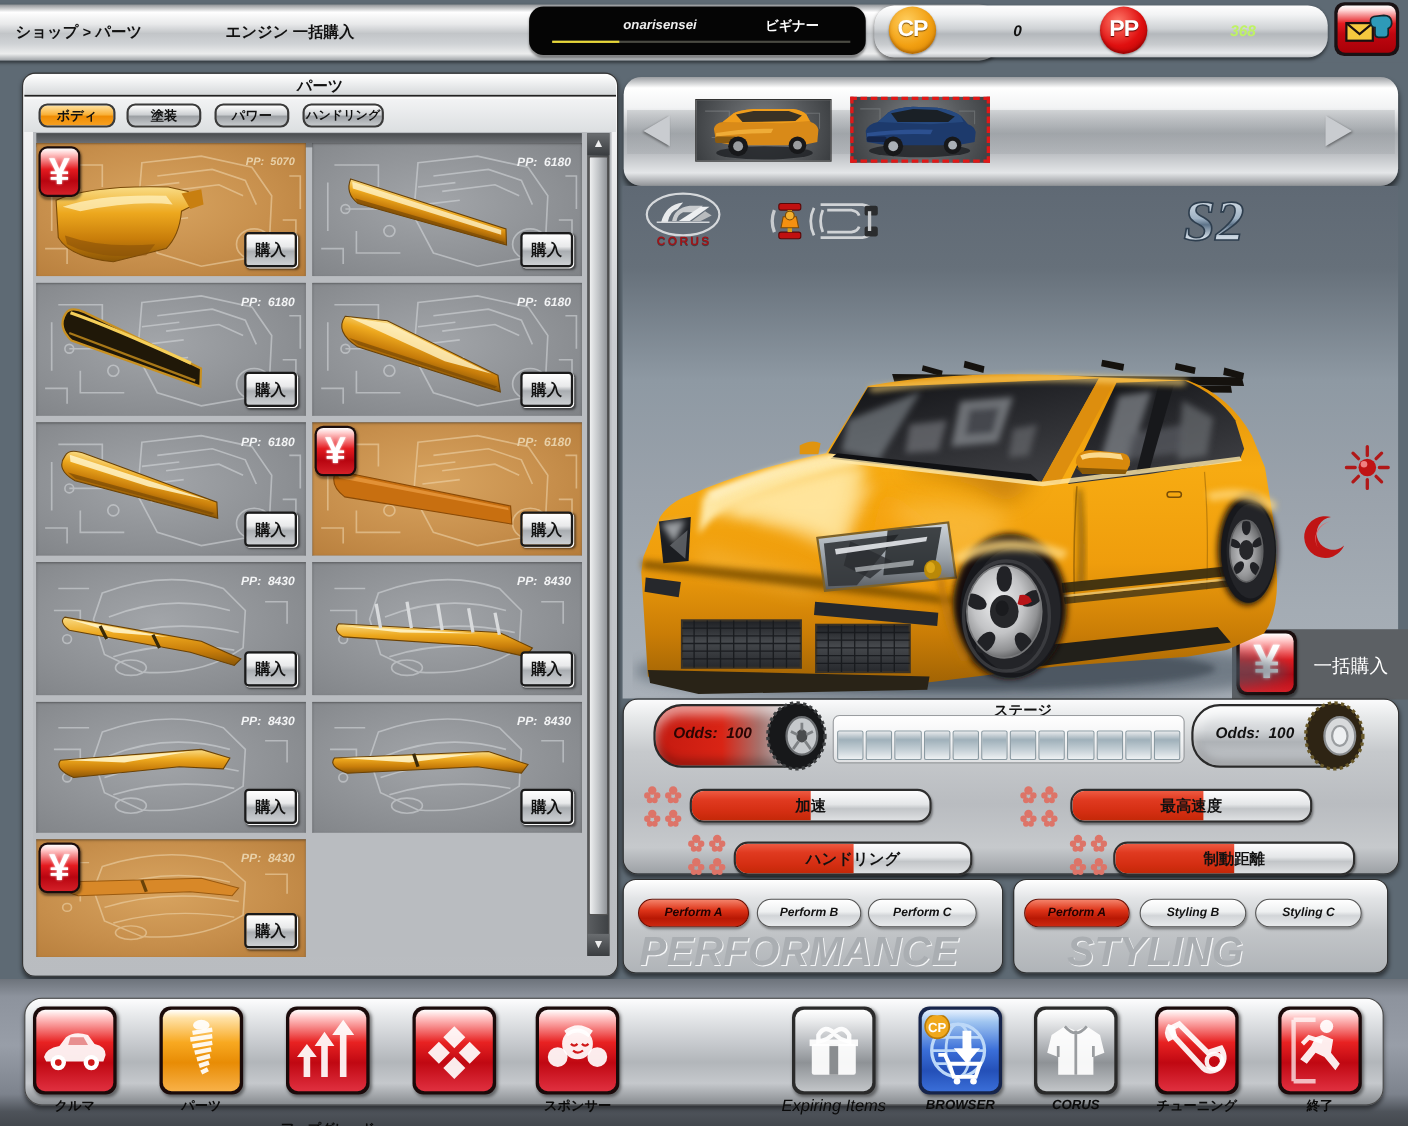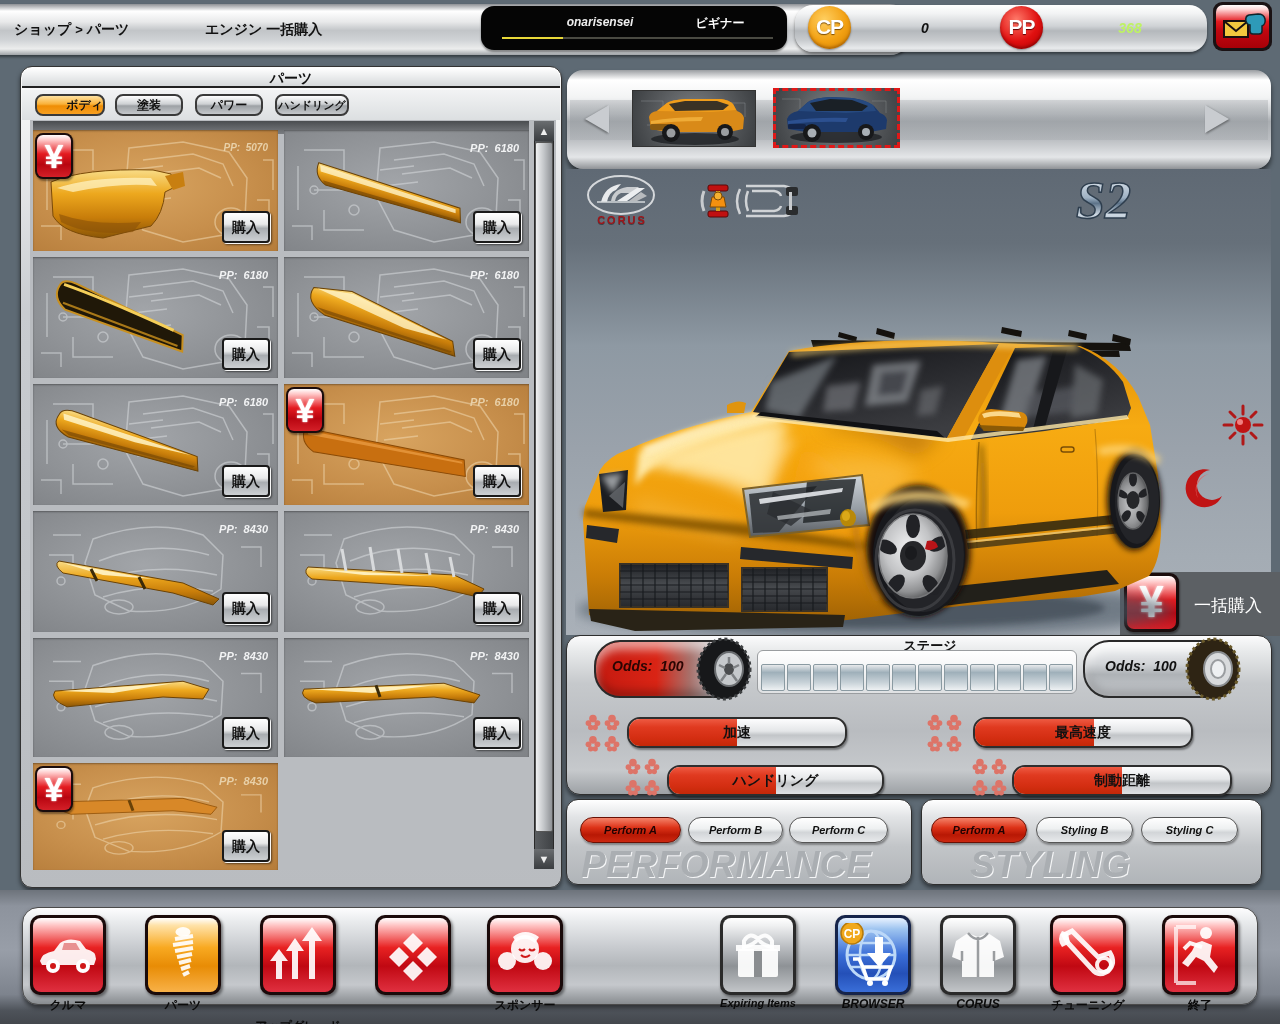--- a/index.html
+++ b/index.html
@@ -61,21 +61,21 @@
     <path d="M8 16 L20 26 L32 16" fill="none" stroke="#1a1010" stroke-width="2"></path>
     <path d="M33 10 q-4 1 -3 6 q1 4 4 4 l0 6 q0 3 3 3 l6 0 q3 0 3 -3 l0 -5 q4 -2 3 -7 q-1 -5 -7 -5 z" fill="#2e9ab8" stroke="#10262c" stroke-width="1.5"></path>
   </svg>
  </div>
 </div>
 
 <div class="abs" id="leftpanel" style="left:20px;top:66px;width:542px;height:822px;border-radius:12px;background:linear-gradient(to bottom,#fdfdfd,#c9ccd0 30%,#b9bcc0);box-shadow:0 3px 4px rgba(0,0,0,.5);border:1px solid #333;"></div>
 <div class="abs" style="left:22px;top:68px;width:538px;height:20px;border-radius:10px 10px 0 0;background:linear-gradient(to bottom,#ffffff,#d6d9db);border-bottom:2px solid #222;text-align:center;font-size:14px;font-weight:bold;color:#111;line-height:20px;">パーツ</div>
 <div class="abs" style="left:22px;top:90px;width:538px;height:30px;background:linear-gradient(to bottom,#f2f3f4,#dcdfe1);"></div>
 
-<div class="abs" style="left:35px;top:94px;width:70px;height:22px;border-radius:8px;border:2px solid #3a3a3a;background:linear-gradient(to bottom,#ffe2a0 0%,#f9b139 45%,#ef8d05 55%,#f7a021 100%);text-align:right;font-size:12px;font-weight:bold;line-height:19px;color:#111;">ボディ</div>
+<div class="abs" style="left:35px;top:94px;width:70px;height:22px;border-radius:8px;border:2px solid #3a3a3a;background:linear-gradient(to bottom,#ffe2a0 0%,#f9b139 45%,#ef8d05 55%,#f7a021 100%);text-align:center;font-size:12px;font-weight:bold;line-height:19px;color:#111;">ボディ</div>
 <div class="abs" style="left:115px;top:94px;width:68px;height:22px;border-radius:8px;border:2px solid #3a3a3a;background:linear-gradient(to bottom,#ffffff 0%,#cdd0d3 45%,#9da1a5 55%,#c5c8cb 100%);text-align:center;font-size:12px;font-weight:bold;line-height:19px;color:#111;">塗装</div>
 <div class="abs" style="left:195px;top:94px;width:68px;height:22px;border-radius:8px;border:2px solid #3a3a3a;background:linear-gradient(to bottom,#ffffff 0%,#cdd0d3 45%,#9da1a5 55%,#c5c8cb 100%);text-align:center;font-size:12px;font-weight:bold;line-height:19px;color:#111;">パワー</div>
 <div class="abs" style="left:275px;top:94px;width:74px;height:22px;border-radius:8px;border:2px solid #3a3a3a;background:linear-gradient(to bottom,#ffffff 0%,#cdd0d3 45%,#9da1a5 55%,#c5c8cb 100%);text-align:center;font-size:11px;font-weight:bold;line-height:19px;color:#111;">ハンドリング</div>
 
 <div class="abs" id="grid" style="left:30px;top:120px;width:526px;height:750px;background:#b9bcc0;"></div>
 <div class="abs" style="left:33px;top:121px;width:496px;height:13px;background:linear-gradient(to bottom,#4a4d50,#7a7d81);"></div>
 <div class="abs cell" style="left:33px;top:130px;width:245px;height:121px;background:radial-gradient(ellipse at 45% 45%, #d8a460 0%, #c78f4c 55%, #b57c3a 100%);box-shadow:inset 0 1px 2px rgba(0,0,0,.35);">
 <svg width="245" height="121" viewBox="0 0 245 121" preserveAspectRatio="none" style="position:absolute;left:0;top:0;">
 <defs>
         <linearGradient id="gld" x1="0" y1="0" x2="0" y2="1">
@@ -851,21 +851,21 @@
 <div class="abs" style="left:720px;top:915px;width:76px;height:80px;border-radius:10px;background:#2a2a2a;padding:3px;box-shadow:1.5px 2px 3px rgba(0,0,0,.45);">
 <div style="width:100%;height:100%;border-radius:8px;background:linear-gradient(to bottom,#ffffff 0%,#f0f1f2 10%,#b9bcc0 40%,#8e9296 65%,#c2c5c8 100%);position:relative;">
       <svg width="68" height="64" viewBox="0 0 68 64" style="position:absolute;left:1px;top:5px;">
         <rect x="14" y="26" width="40" height="28" rx="2" fill="#ffffff" opacity=".92"></rect>
         <rect x="30" y="26" width="8" height="28" fill="#8a8d90"></rect>
         <path d="M20 18 Q26 8 34 16 Q30 22 20 24 Z M48 18 Q42 8 34 16 Q38 22 48 24 Z" fill="none" stroke="#ffffff" stroke-width="4" opacity=".92"></path>
         <rect x="12" y="22" width="44" height="6" fill="#ffffff" opacity=".92"></rect>
       </svg>
     </div>
   </div>
-<div class="abs" style="left:698px;top:997px;width:120px;text-align:center;font-size:11px;font-weight:bold;font-style:italic;color:#0a0a0a;">Expiring Items</div>
+<div class="abs" style="left:698px;top:997px;width:120px;text-align:center;font-size:15px;font-weight:normal;font-style:italic;color:#0a0a0a;">Expiring Items</div>
 <div class="abs" style="left:835px;top:915px;width:76px;height:80px;border-radius:10px;background:#16244a;padding:3px;box-shadow:1.5px 2px 3px rgba(0,0,0,.45);">
 <div style="width:100%;height:100%;border-radius:8px;background:linear-gradient(to bottom,#e8f2ff 0%,#9ec4f0 15%,#3a6ed8 50%,#2450b8 75%,#3a6ed8 100%);position:relative;">
       <svg width="68" height="64" viewBox="0 0 68 64" style="position:absolute;left:1px;top:5px;">
         <circle cx="32" cy="32" r="24" fill="none" stroke="#bcd8f8" stroke-width="3"></circle>
         <ellipse cx="32" cy="32" rx="11" ry="24" fill="none" stroke="#bcd8f8" stroke-width="2.5"></ellipse>
         <path d="M8 32 L56 32 M11 20 L53 20 M11 44 L53 44" stroke="#bcd8f8" stroke-width="2.5"></path>
         <path d="M36 14 L36 30 L28 30 L40 44 L52 30 L44 30 L44 14 Z" fill="#ffffff"></path>
         <path d="M24 44 L52 44 L48 56 L28 56 Z M24 44 L20 36 L14 36" fill="none" stroke="#ffffff" stroke-width="3.5"></path>
         <circle cx="31" cy="60" r="3" fill="#ffffff"></circle>
         <circle cx="46" cy="60" r="3" fill="#ffffff"></circle>

